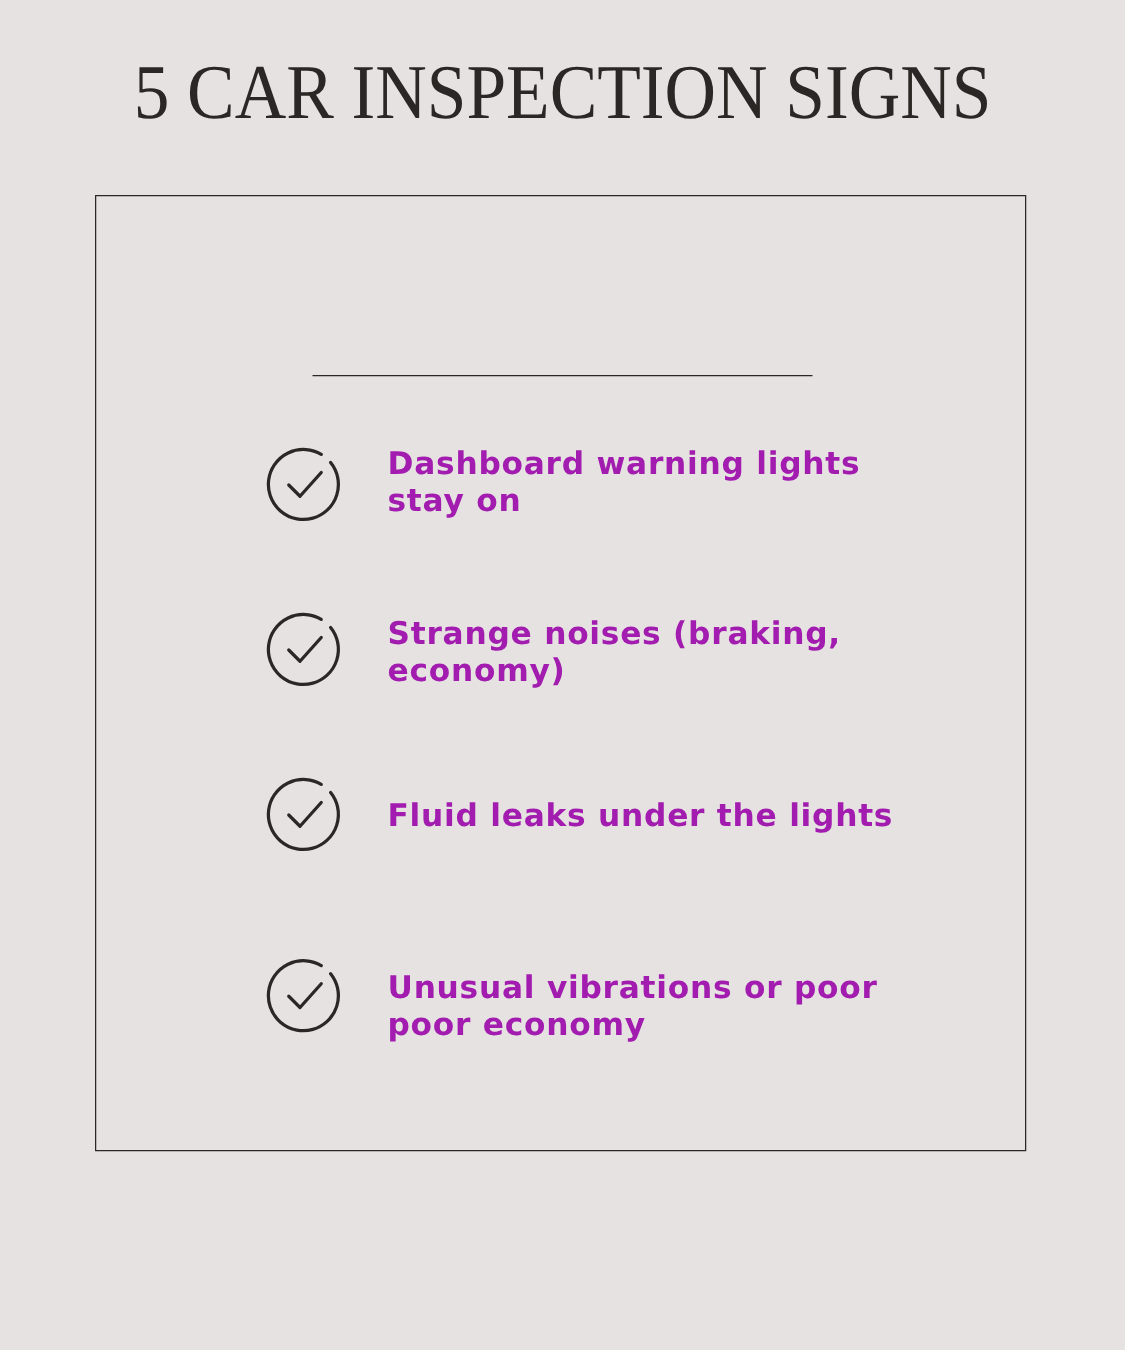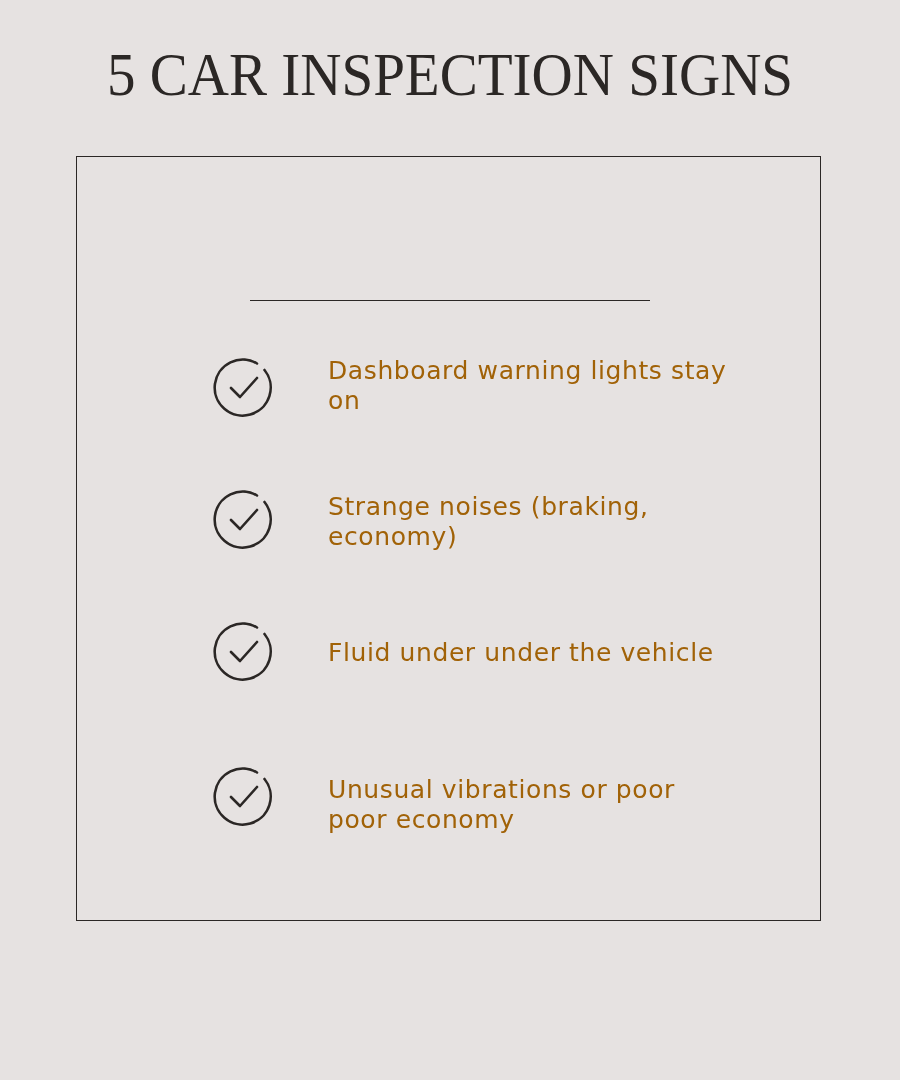--- a/index.html
+++ b/index.html
@@ -41,28 +41,28 @@
       left: 212px;
       width: 520px;
     }
     .item .icon {
       position: absolute;
       left: 0; top: 0;
       width: 62px; height: 62px;
     }
     .item .text {
       position: absolute;
-      left: 116px;
+      left: 98px;
       font-size: 25px;
       line-height: 30px;
       letter-spacing: 0.6px;
-      color: #a16207;
+      color: #a21caf;
       width: 400px;
       font-family: "DejaVu Sans", sans-serif;
-      font-weight: normal;
+      font-weight: bold;
     }
   </style>
 </head>
 <body>
 
 <div class="title">5 CAR INSPECTION SIGNS</div>
 
 <div class="frame"></div>
 
 <div class="divider"></div>
@@ -81,21 +81,21 @@
     <path d="M19 32 L28 41 L45 22" fill="none" stroke="#2b2725" stroke-width="2.6" stroke-linecap="round" stroke-linejoin="round"></path>
   </svg>
   <div class="text" style="top:4px;">Strange noises (braking, economy)</div>
 </div>
 
 <div class="item" style="top:620px;">
   <svg class="icon" viewBox="0 0 62 62">
     <path d="M52.5 14 A28 28 0 1 1 45 7.5" fill="none" stroke="#2b2725" stroke-width="2.6" stroke-linecap="round"></path>
     <path d="M19 32 L28 41 L45 22" fill="none" stroke="#2b2725" stroke-width="2.6" stroke-linecap="round" stroke-linejoin="round"></path>
   </svg>
-  <div class="text" style="top:18px; width:420px; white-space:nowrap;">Fluid under under the vehicle</div>
+  <div class="text" style="top:18px; width:420px; white-space:nowrap;">Fluid leaks under the lights</div>
 </div>
 
 <div class="item" style="top:765px;">
   <svg class="icon" viewBox="0 0 62 62">
     <path d="M52.5 14 A28 28 0 1 1 45 7.5" fill="none" stroke="#2b2725" stroke-width="2.6" stroke-linecap="round"></path>
     <path d="M19 32 L28 41 L45 22" fill="none" stroke="#2b2725" stroke-width="2.6" stroke-linecap="round" stroke-linejoin="round"></path>
   </svg>
   <div class="text" style="top:10px;">Unusual vibrations or poor poor economy</div>
 </div>
 

